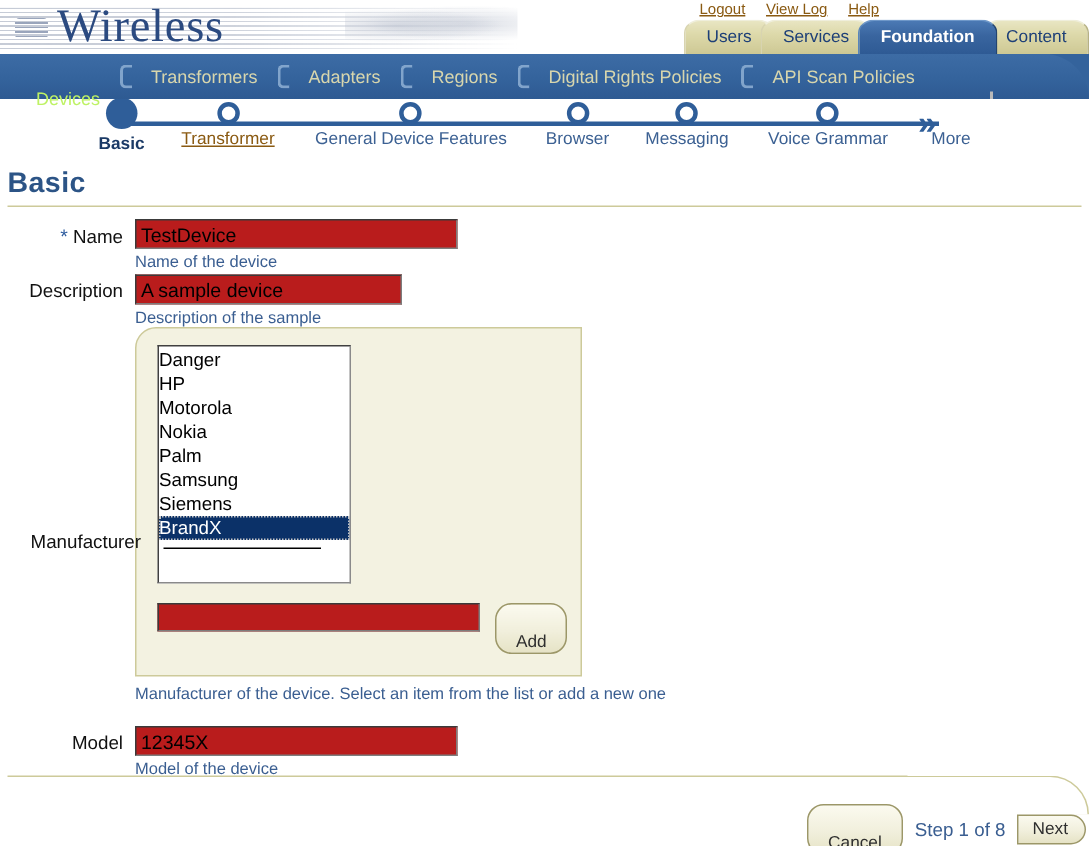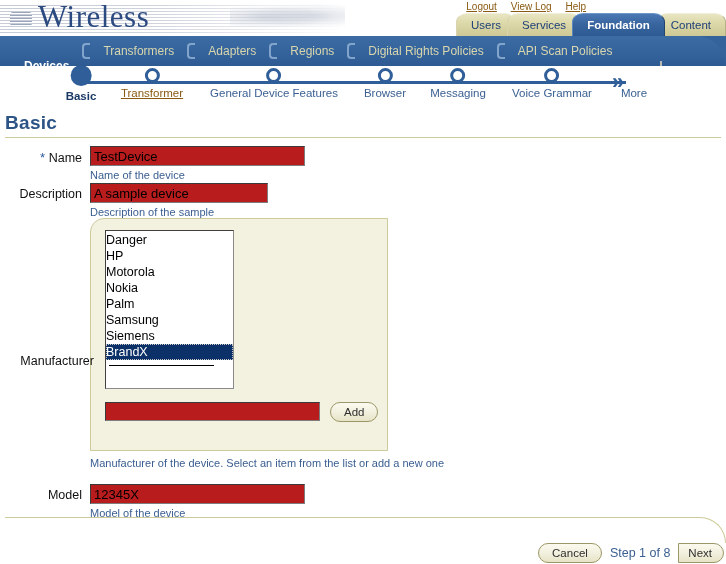--- a/index.html
+++ b/index.html
@@ -133,21 +133,21 @@
     display: flex; align-items: center;
     z-index: 2;
   }
   .stab {
     font-size: 12px;
     color: #d8d6ad;
     padding: 0 12px;
     white-space: nowrap;
     line-height: 30px;
   }
-  .stab.active { color: #ffffff; font-weight: bold; margin-top: 30px; }
+  .stab.active { color: #bef264; font-weight: normal; margin-top: 30px; }
   .stab-sep {
     width: 8px; height: 16px;
     border-left: 2px solid #8fb0d4;
     border-top: 2px solid #8fb0d4;
     border-bottom: 2px solid #8fb0d4;
     border-top-left-radius: 4px;
     border-bottom-left-radius: 4px;
     opacity: .85;
     margin: 0 1px;
   }
@@ -283,21 +283,21 @@
     width: 105px;
   }
 
   .add-input {
     position: absolute; left: 105px; top: 290px;
     width: 215px; height: 19px;
   }
   .btn-pill {
     position: absolute;
     height: 20px;
-    padding: 0 13px;
+    padding: 16px 13px;
     border: 1px solid #9c9768;
     border-radius: 11px;
     background: linear-gradient(to bottom, #fbfaef 0%, #f1efdc 55%, #e6e3c6 100%);
     color: #2e2e2e;
     font-size: 11.5px;
     font-family: "Liberation Sans", sans-serif;
     line-height: 18px;
     cursor: pointer;
   }
 

